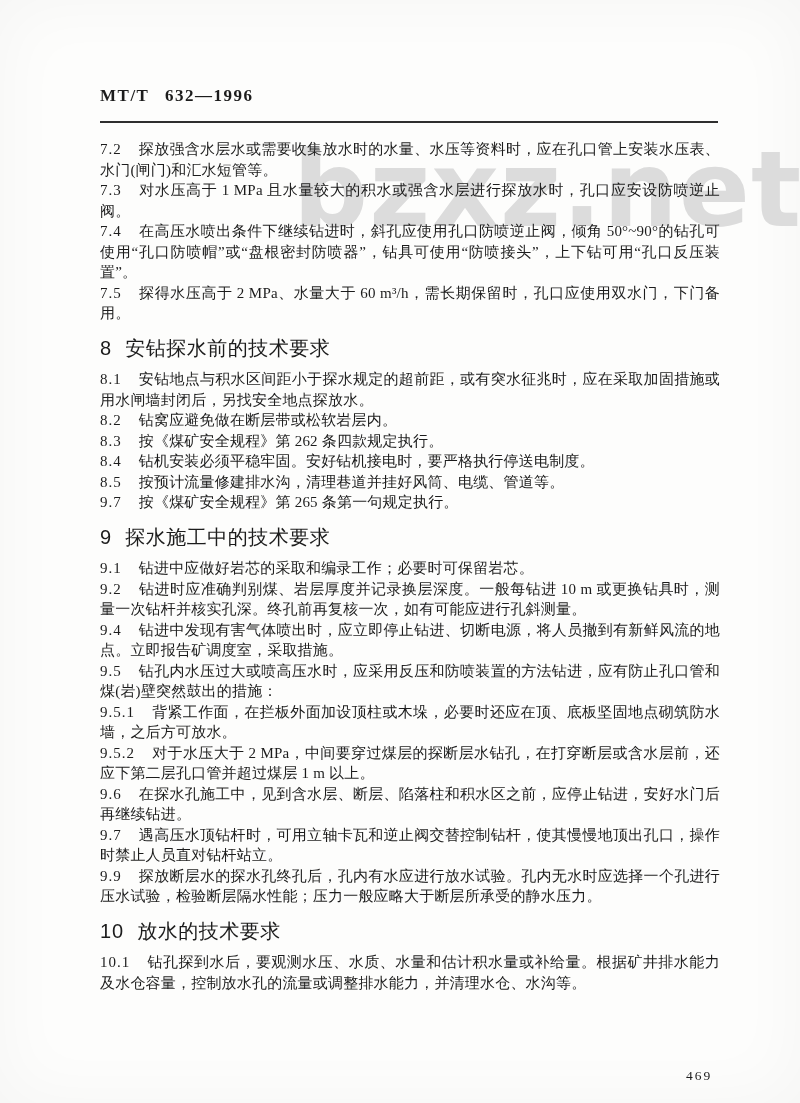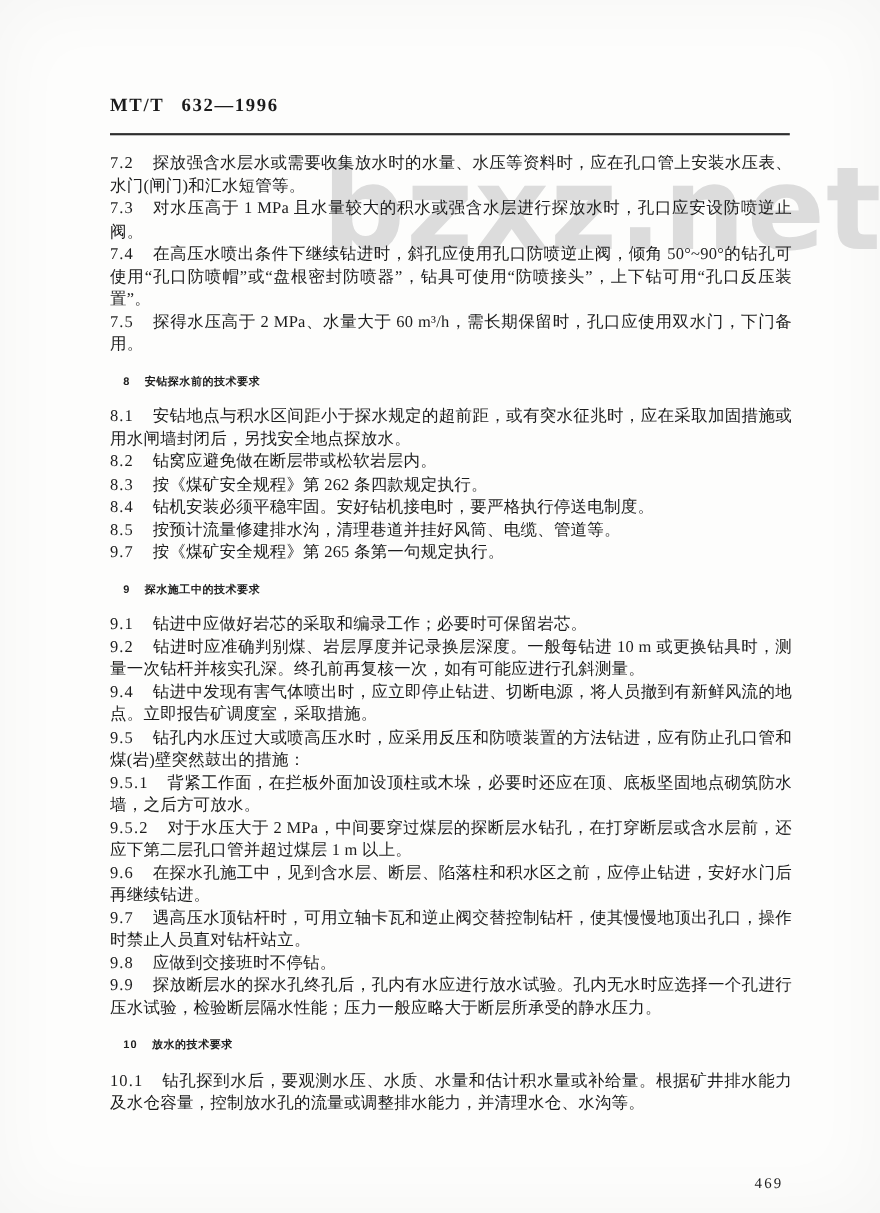--- a/index.html
+++ b/index.html
@@ -40,23 +40,23 @@
     font-size:15px;line-height:20.5px;
     text-align:justify;
     letter-spacing:0.2px;
   }
   .doc-body p.clause .num{
     margin-right:17px;
     letter-spacing:1px;
     font-family:"Liberation Serif","DejaVu Serif",serif;
   }
   .doc-body h2.heading{
-    margin:14px 0 11px 12px;
-    font-size:10px;line-height:20.5px;
-    font-weight:bold;
+    margin:14px 0 11px 0;
+    font-size:20px;line-height:20.5px;
+    font-weight:normal;
     font-family:"Liberation Sans","DejaVu Sans",sans-serif;
     letter-spacing:0.5px;
   }
   .doc-body h2.heading .num{
     margin-right:13px;letter-spacing:1px;
   }
   .page-number{
     position:absolute;top:1068px;left:686px;
     font-size:13.5px;letter-spacing:2px;
     z-index:2;
@@ -83,19 +83,18 @@
       <p class="clause"><span class="num">9.7</span><span class="txt">按《煤矿安全规程》第 265 条第一句规定执行。</span></p>
       <h2 class="heading"><span class="num">9</span><span class="txt">探水施工中的技术要求</span></h2>
       <p class="clause"><span class="num">9.1</span><span class="txt">钻进中应做好岩芯的采取和编录工作；必要时可保留岩芯。</span></p>
       <p class="clause"><span class="num">9.2</span><span class="txt">钻进时应准确判别煤、岩层厚度并记录换层深度。一般每钻进 10 m 或更换钻具时，测量一次钻杆并核实孔深。终孔前再复核一次，如有可能应进行孔斜测量。</span></p>
       <p class="clause"><span class="num">9.4</span><span class="txt">钻进中发现有害气体喷出时，应立即停止钻进、切断电源，将人员撤到有新鲜风流的地点。立即报告矿调度室，采取措施。</span></p>
       <p class="clause"><span class="num">9.5</span><span class="txt">钻孔内水压过大或喷高压水时，应采用反压和防喷装置的方法钻进，应有防止孔口管和煤(岩)壁突然鼓出的措施：</span></p>
       <p class="clause"><span class="num">9.5.1</span><span class="txt">背紧工作面，在拦板外面加设顶柱或木垛，必要时还应在顶、底板坚固地点砌筑防水墙，之后方可放水。</span></p>
       <p class="clause"><span class="num">9.5.2</span><span class="txt">对于水压大于 2 MPa，中间要穿过煤层的探断层水钻孔，在打穿断层或含水层前，还应下第二层孔口管并超过煤层 1 m 以上。</span></p>
       <p class="clause"><span class="num">9.6</span><span class="txt">在探水孔施工中，见到含水层、断层、陷落柱和积水区之前，应停止钻进，安好水门后再继续钻进。</span></p>
       <p class="clause"><span class="num">9.7</span><span class="txt">遇高压水顶钻杆时，可用立轴卡瓦和逆止阀交替控制钻杆，使其慢慢地顶出孔口，操作时禁止人员直对钻杆站立。</span></p>
-      <p class="clause"><span class="num">9.8</span><span class="txt">应做到交接班时不停钻。</span></p>
       <p class="clause"><span class="num">9.9</span><span class="txt">探放断层水的探水孔终孔后，孔内有水应进行放水试验。孔内无水时应选择一个孔进行压水试验，检验断层隔水性能；压力一般应略大于断层所承受的静水压力。</span></p>
       <h2 class="heading"><span class="num">10</span><span class="txt">放水的技术要求</span></h2>
       <p class="clause"><span class="num">10.1</span><span class="txt">钻孔探到水后，要观测水压、水质、水量和估计积水量或补给量。根据矿井排水能力及水仓容量，控制放水孔的流量或调整排水能力，并清理水仓、水沟等。</span></p>
     </div>
   <div class="page-number">469</div>
 </div>
 
 </body></html>

